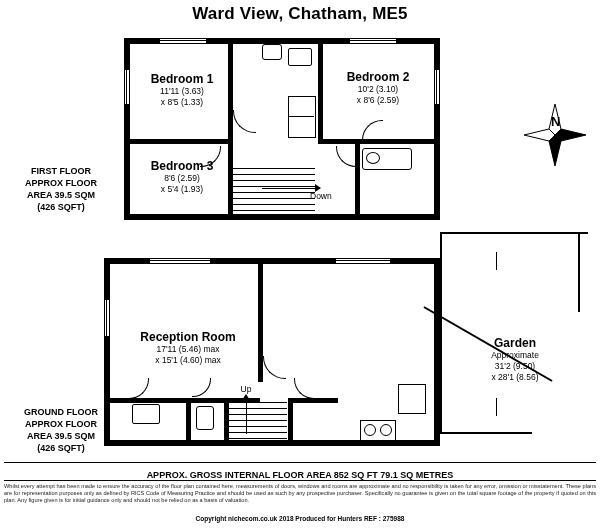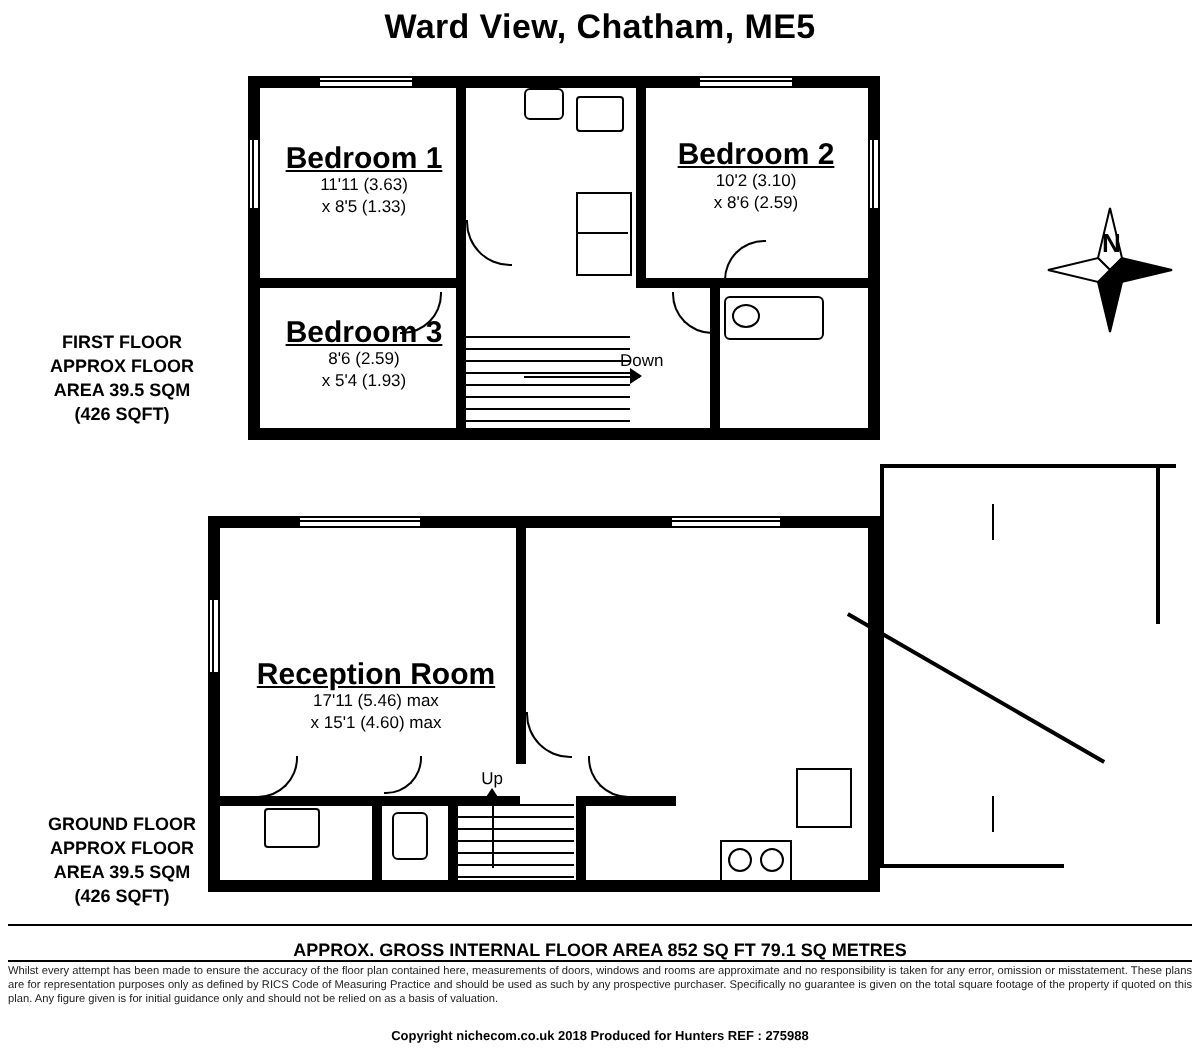--- a/index.html
+++ b/index.html
@@ -13,21 +13,21 @@
   }
   .title{
     position:absolute;left:0;top:4px;width:600px;text-align:center;
     font-size:17px;font-weight:bold;letter-spacing:.2px;
   }
 
   
   .wall{position:absolute;background:#000;}
   .thin{position:absolute;background:#000;}
   .room-label{position:absolute;text-align:center;font-size:8.5px;line-height:11px;}
-  .room-label b{font-size:15px;text-decoration:underline;}
+  .room-label b{font-size:12px;}
   .floor-label{position:absolute;text-align:center;font-size:9px;font-weight:bold;line-height:12px;}
 
   
   #plan{position:absolute;left:0;top:0;width:600px;height:528px;}
 
   .white-fill{position:absolute;background:#fff;}
 
   
   .stair{position:absolute;background:#000;height:1px;}
   .stairbox{position:absolute;border:1px solid #000;}
@@ -96,21 +96,21 @@
   <div class="stair" style="left:233px;top:174px;width:82px;"></div>
   <div class="stair" style="left:233px;top:180px;width:82px;"></div>
   <div class="stair" style="left:233px;top:186px;width:82px;"></div>
   <div class="stair" style="left:233px;top:192px;width:82px;"></div>
   <div class="stair" style="left:233px;top:198px;width:82px;"></div>
   <div class="stair" style="left:233px;top:204px;width:82px;"></div>
   <div class="stair" style="left:233px;top:210px;width:82px;"></div>
 
   <div class="thin" style="left:262px;top:188px;width:58px;height:1px;"></div>
   <div style="position:absolute;left:315px;top:184px;width:0;height:0;border-left:6px solid #000;border-top:4px solid transparent;border-bottom:4px solid transparent;"></div>
-  <div class="room-label" style="left:310px;top:175px;width:40px;text-align:left;">Down</div>
+  <div class="room-label" style="left:310px;top:191px;width:40px;text-align:left;">Down</div>
 
   <div class="room-label" style="left:136px;top:74px;width:92px;">
     <b>Bedroom 1</b><br>
     <span>11'11 (3.63)</span><br>
     <span>x 8'5 (1.33)</span>
   </div>
 
   <div class="room-label" style="left:328px;top:72px;width:100px;">
     <b>Bedroom 2</b><br>
     <span>10'2 (3.10)</span><br>
@@ -174,20 +174,26 @@
   <div class="room-label" style="left:226px;top:384px;width:40px;text-align:center;">Up</div>
 
   <div class="thin" style="left:440px;top:232px;width:148px;height:2px;"></div>
   <div class="thin" style="left:578px;top:232px;width:2px;height:80px;"></div>
   <div class="thin" style="left:487px;top:270px;width:2px;height:148px;transform:rotate(-60deg);transform-origin:center;"></div>
   <div class="thin" style="left:440px;top:432px;width:92px;height:2px;"></div>
   <div class="thin" style="left:440px;top:232px;width:2px;height:200px;"></div>
   <div class="thin" style="left:496px;top:252px;width:1px;height:18px;"></div>
   <div class="thin" style="left:496px;top:398px;width:1px;height:18px;"></div>
 
+  <div class="room-label" style="left:460px;top:338px;width:110px;">
+    <b>Garden</b><br>
+    <span>Approximate</span><br>
+    <span>31'2 (9.50)</span><br>
+    <span>x 28'1 (8.56)</span>
+  </div>
 
   <div class="room-label" style="left:122px;top:332px;width:132px;">
     <b>Reception Room</b><br>
     <span>17'11 (5.46) max</span><br>
     <span>x 15'1 (4.60) max</span>
   </div>
 
 
   <div class="floor-label" style="left:8px;top:406px;width:106px;">
     <span>GROUND FLOOR</span><br>

